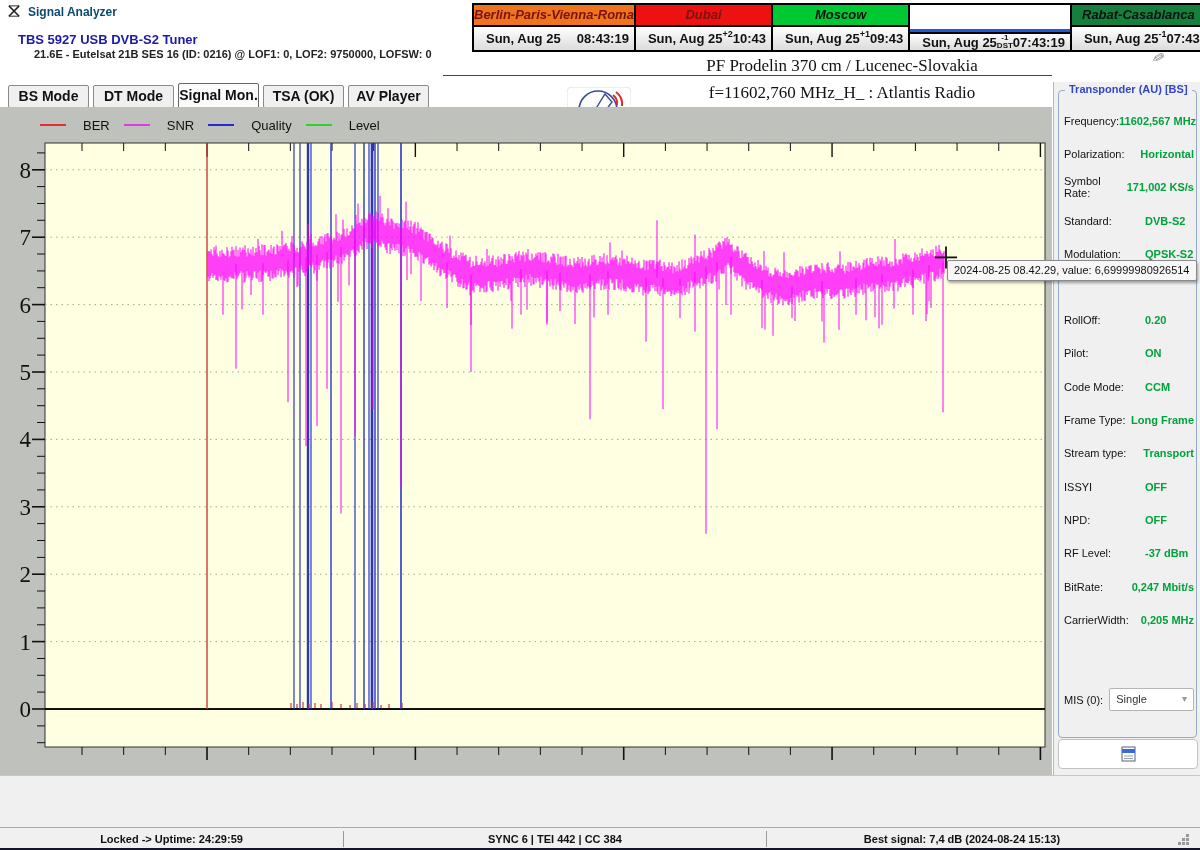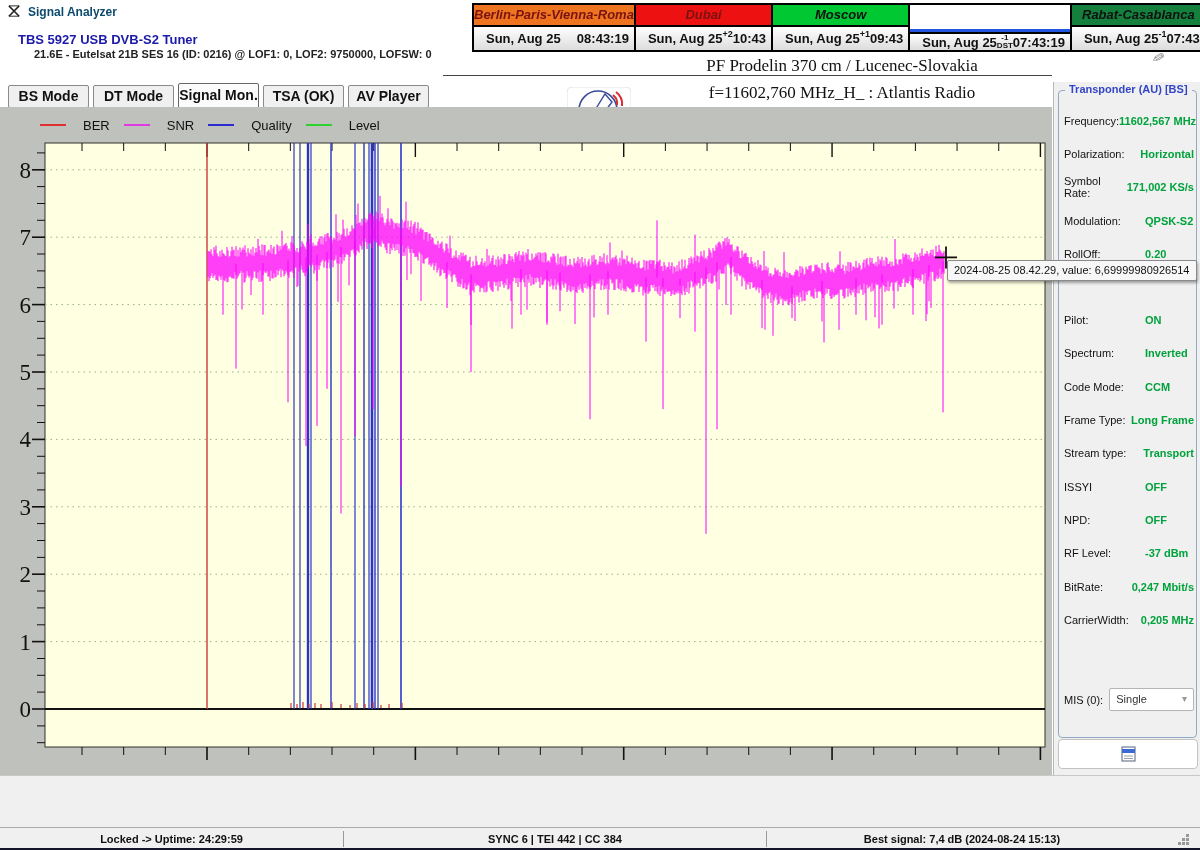--- a/index.html
+++ b/index.html
@@ -370,34 +370,34 @@
     </div>
     <div class="tp-row">
       <div class="tp-lab">Polarization:</div>
       <div class="tp-val">Horizontal</div>
     </div>
     <div class="tp-row">
       <div class="tp-lab">Symbol Rate:</div>
       <div class="tp-val">171,002 KS/s</div>
     </div>
     <div class="tp-row">
+      <div class="tp-lab">Standard:</div>
+      <div class="tp-val">DVB-S2</div>
+    </div>
+    <div class="tp-row">
       <div class="tp-lab">Modulation:</div>
       <div class="tp-val">QPSK-S2</div>
     </div>
     <div class="tp-row">
       <div class="tp-lab">RollOff:</div>
       <div class="tp-val">0.20</div>
     </div>
     <div class="tp-row">
       <div class="tp-lab">Pilot:</div>
       <div class="tp-val">ON</div>
-    </div>
-    <div class="tp-row">
-      <div class="tp-lab">Spectrum:</div>
-      <div class="tp-val">Inverted</div>
     </div>
     <div class="tp-row">
       <div class="tp-lab">Code Mode:</div>
       <div class="tp-val">CCM</div>
     </div>
     <div class="tp-row">
       <div class="tp-lab">Frame Type:</div>
       <div class="tp-val">Long Frame</div>
     </div>
     <div class="tp-row">

